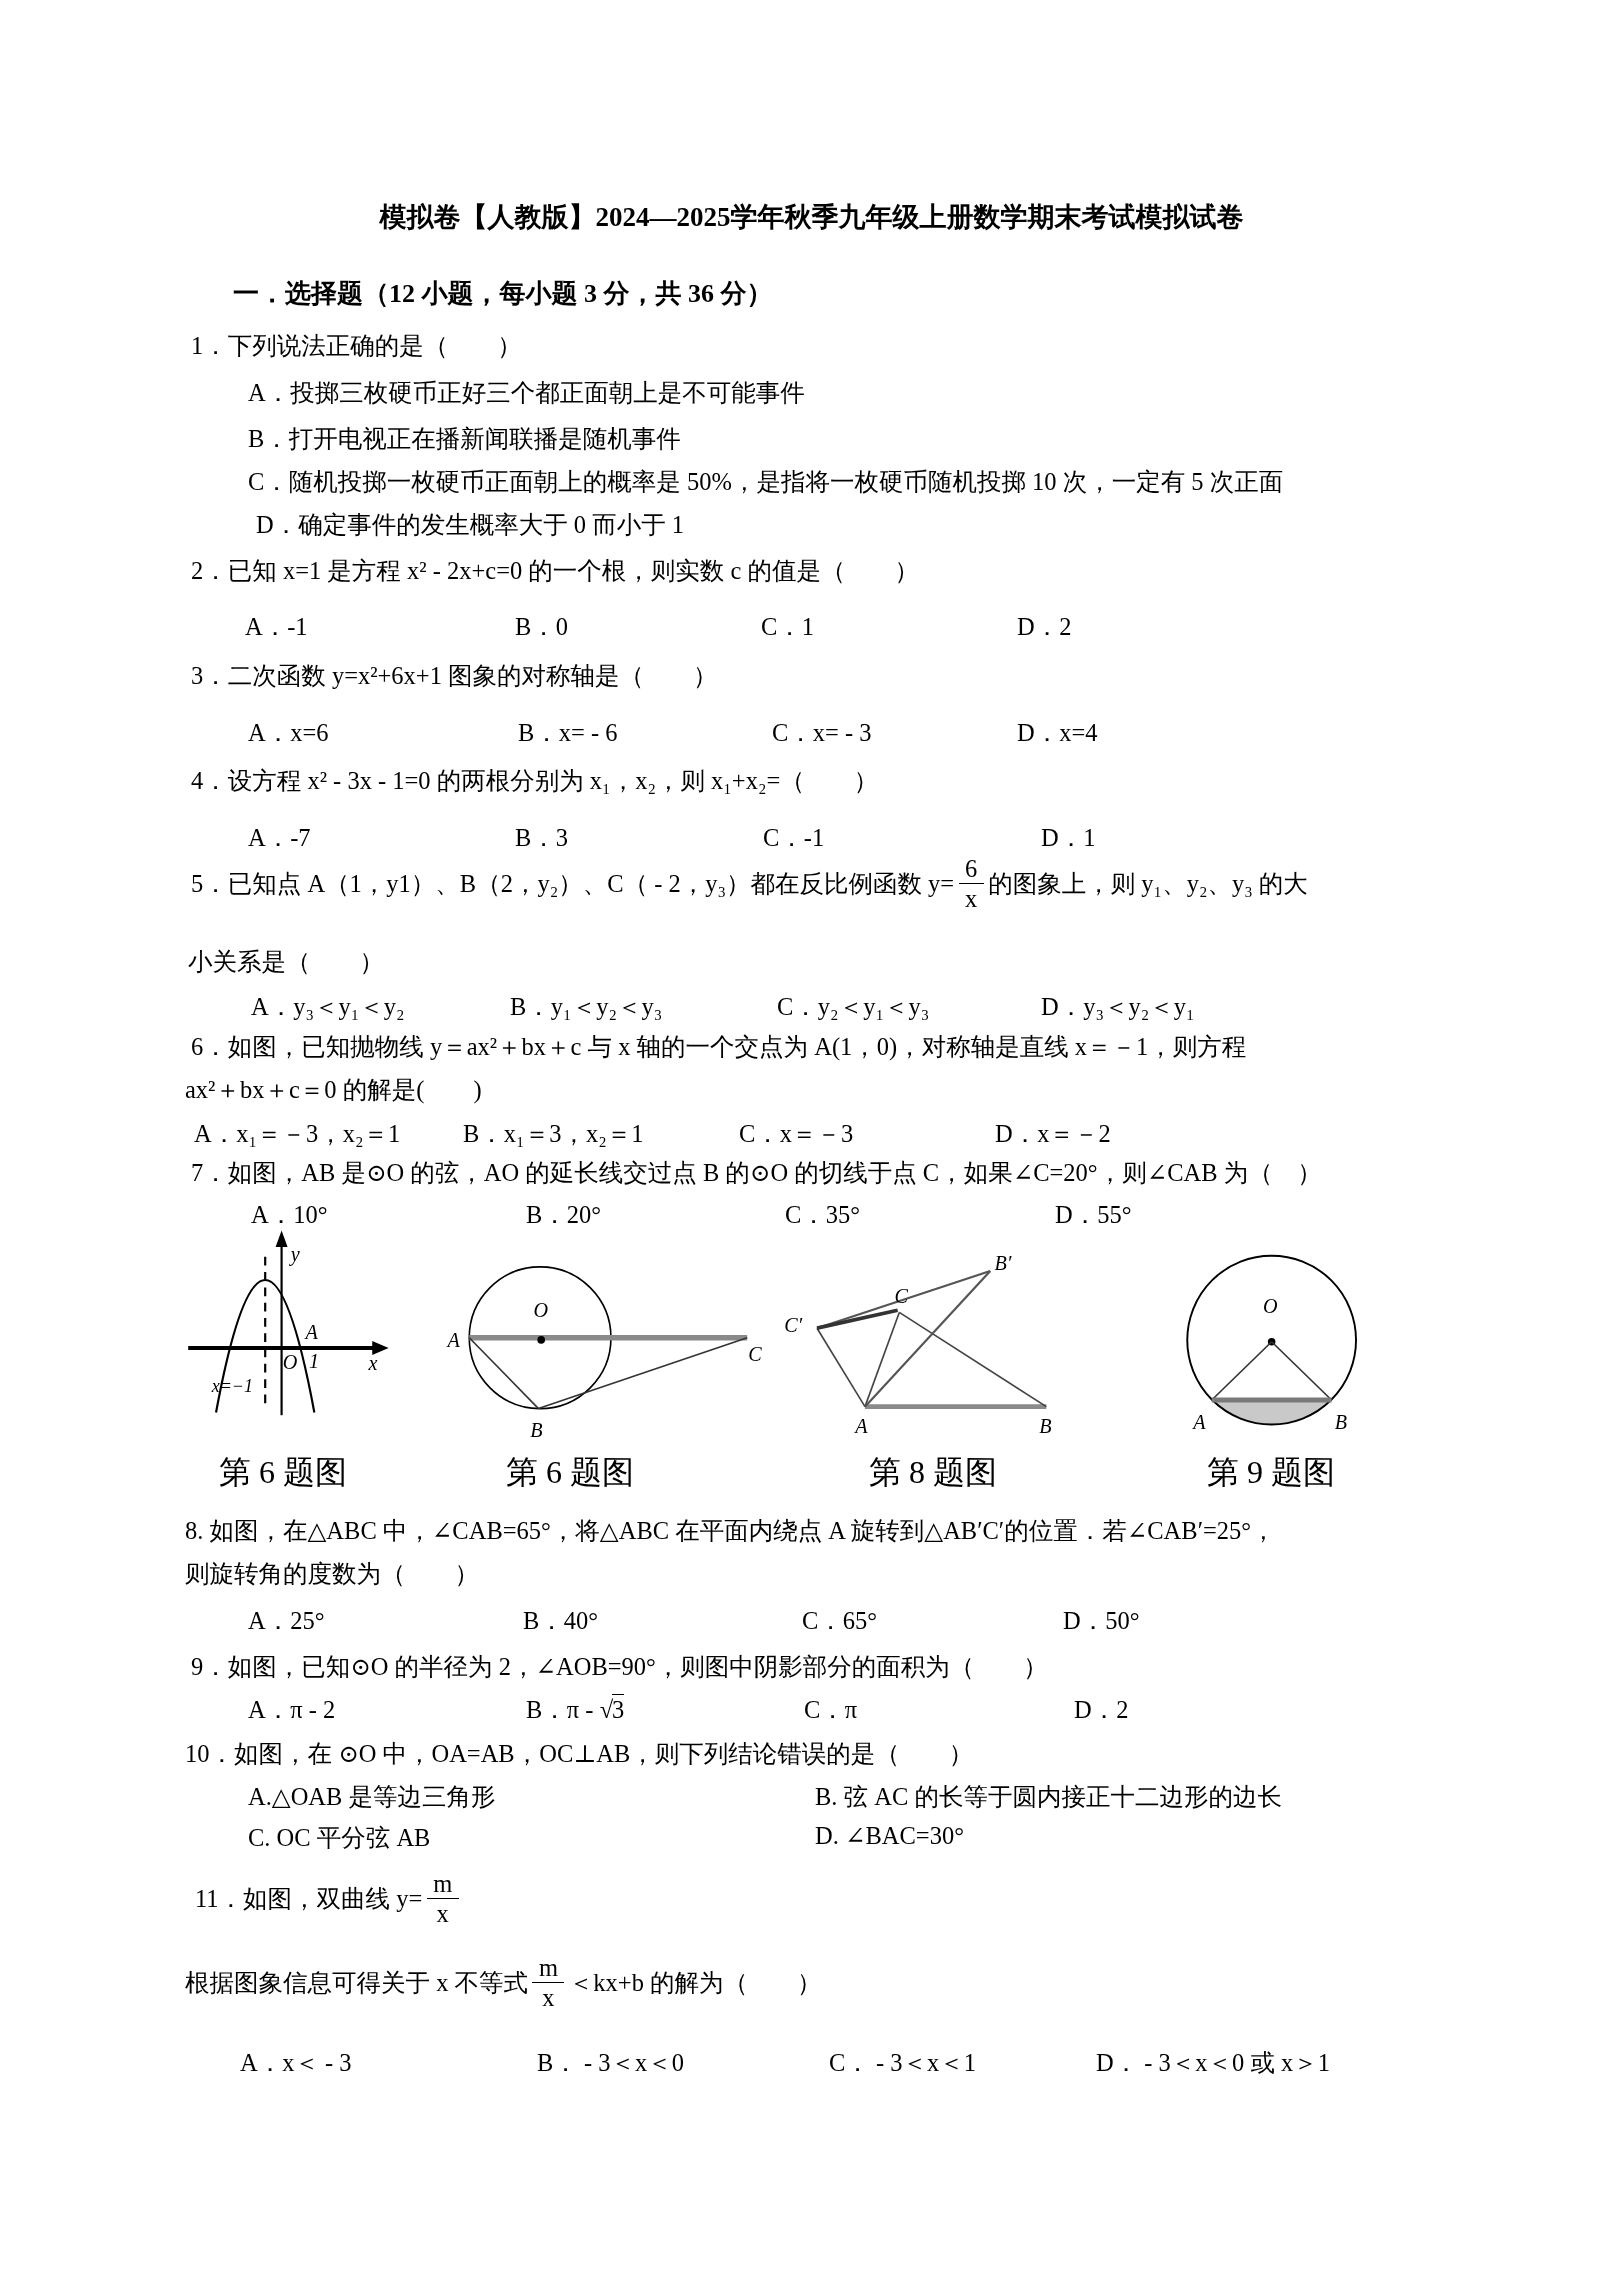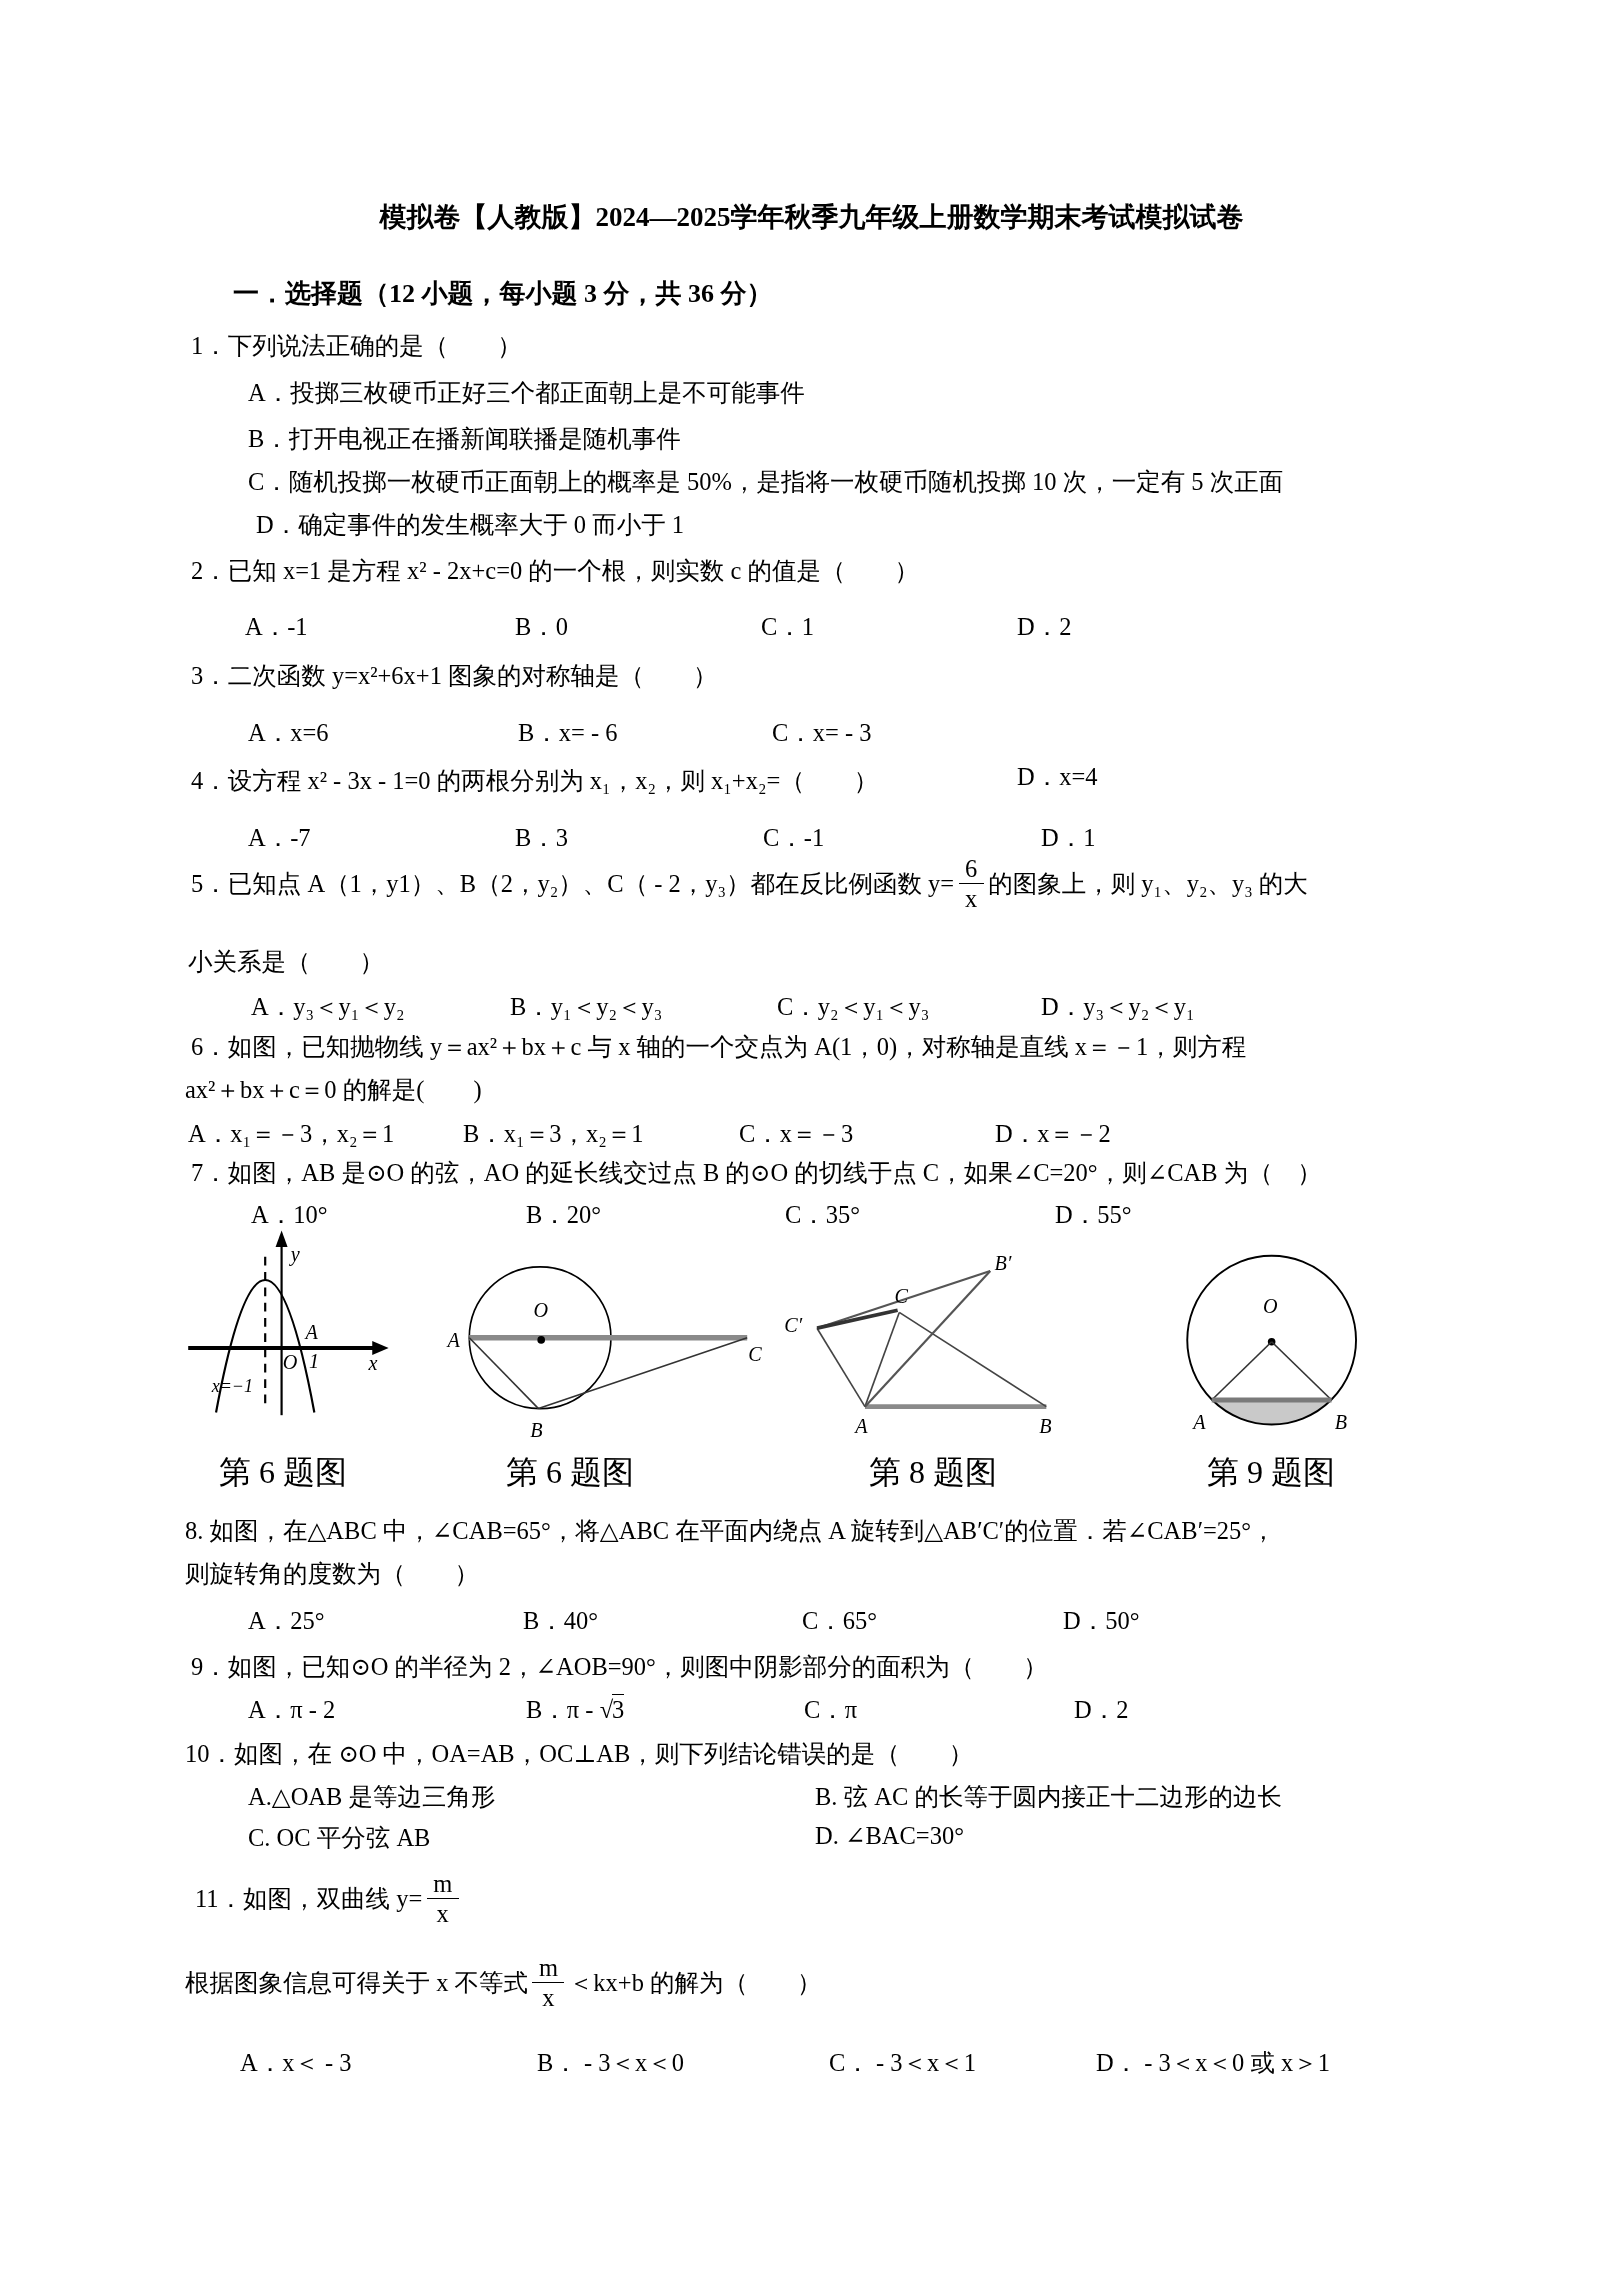--- a/index.html
+++ b/index.html
@@ -47,21 +47,21 @@
     <span class="opt" style="left:515px; top:610px;">B．0</span>
     <span class="opt" style="left:761px; top:610px;">C．1</span>
     <span class="opt" style="left:1017px; top:610px;">D．2</span>
   </div>
 
   <div class="line" style="left:191px; top:661px;">3．二次函数 y=x²+6x+1 图象的对称轴是（　　）</div>
   <div class="optrow">
     <span class="opt" style="left:248px; top:716px;">A．x=6</span>
     <span class="opt" style="left:518px; top:716px;">B．x= - 6</span>
     <span class="opt" style="left:772px; top:716px;">C．x= - 3</span>
-    <span class="opt" style="left:1017px; top:716px;margin-top:44px;">D．x=4</span>
+    <span class="opt" style="left:1017px; top:716px;">D．x=4</span>
   </div>
 
   <div class="line" style="left:191px; top:766px;">4．设方程 x² - 3x - 1=0 的两根分别为 x₁，x₂，则 x₁+x₂=（　　）</div>
   <div class="optrow">
     <span class="opt" style="left:248px; top:821px;">A．-7</span>
     <span class="opt" style="left:515px; top:821px;">B．3</span>
     <span class="opt" style="left:763px; top:821px;">C．-1</span>
     <span class="opt" style="left:1041px; top:821px;">D．1</span>
   </div>
 
@@ -70,21 +70,21 @@
   <div class="optrow">
     <span class="opt" style="left:251px; top:990px;">A．y₃＜y₁＜y₂</span>
     <span class="opt" style="left:510px; top:990px;">B．y₁＜y₂＜y₃</span>
     <span class="opt" style="left:777px; top:990px;">C．y₂＜y₁＜y₃</span>
     <span class="opt" style="left:1041px; top:990px;">D．y₃＜y₂＜y₁</span>
   </div>
 
   <div class="line" style="left:191px; top:1032px;">6．如图，已知抛物线 y＝ax²＋bx＋c 与 x 轴的一个交点为 A(1，0)，对称轴是直线 x＝－1，则方程</div>
   <div class="line" style="left:185px; top:1075px;">ax²＋bx＋c＝0 的解是(　　)</div>
   <div class="optrow">
-    <span class="opt" style="left:188px; top:1117px;text-align:center;">A．x₁＝－3，x₂＝1</span>
+    <span class="opt" style="left:194px; top:1117px;text-align:center;">A．x₁＝－3，x₂＝1</span>
     <span class="opt" style="left:463px; top:1117px;">B．x₁＝3，x₂＝1</span>
     <span class="opt" style="left:739px; top:1117px;">C．x＝－3</span>
     <span class="opt" style="left:995px; top:1117px;">D．x＝－2</span>
   </div>
 
   <div class="line" style="left:191px; top:1158px;">7．如图，AB 是⊙O 的弦，AO 的延长线交过点 B 的⊙O 的切线于点 C，如果∠C=20°，则∠CAB 为（　）</div>
   <div class="optrow">
     <span class="opt" style="left:251px; top:1198px;">A．10°</span>
     <span class="opt" style="left:526px; top:1198px;">B．20°</span>
     <span class="opt" style="left:785px; top:1198px;">C．35°</span>

